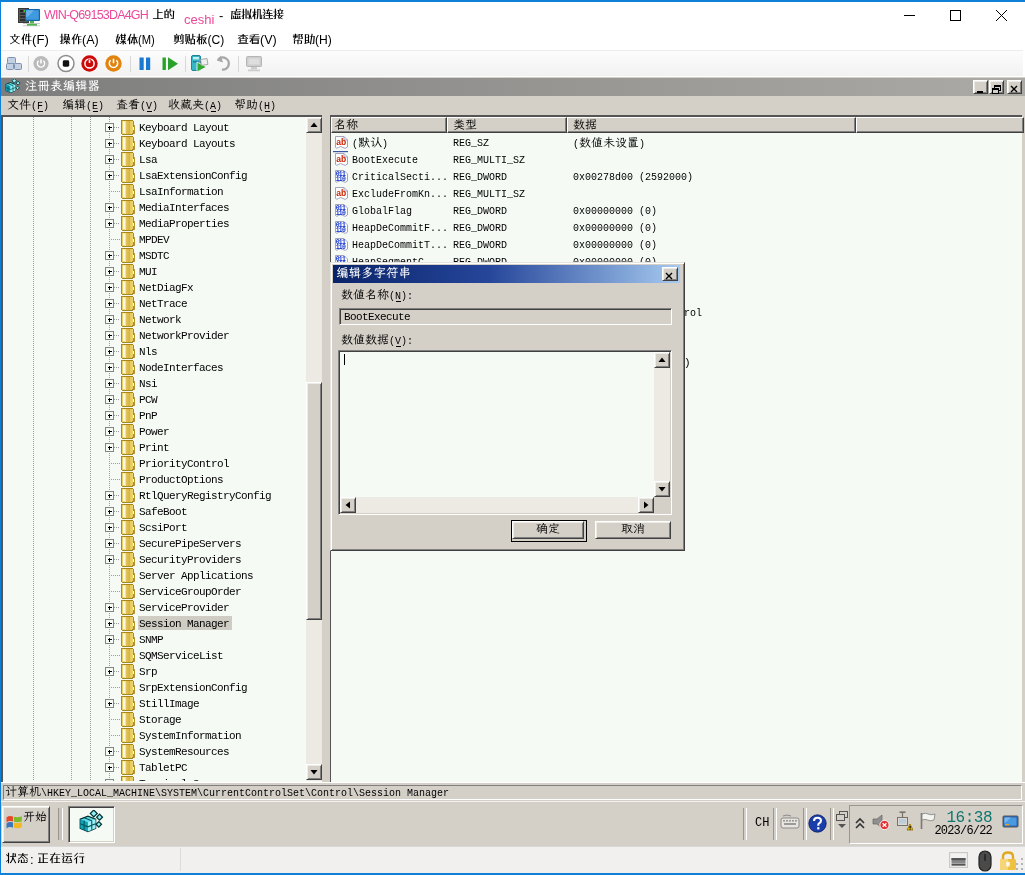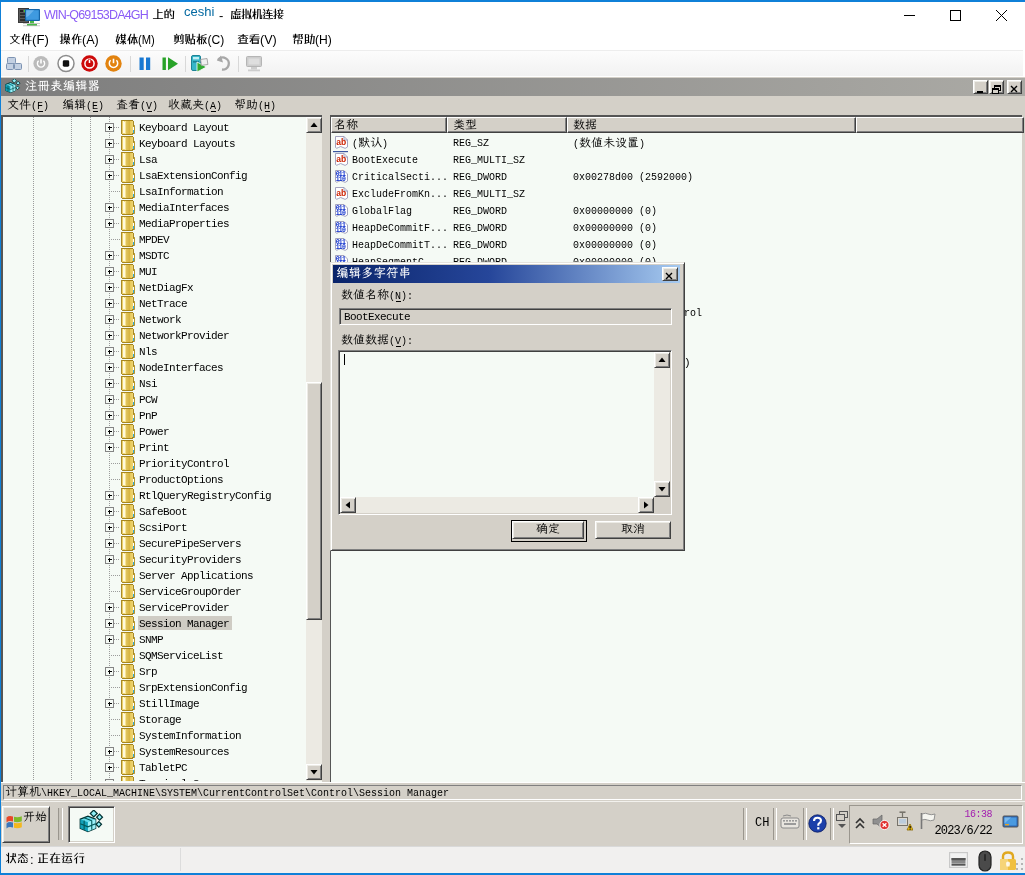--- a/index.html
+++ b/index.html
@@ -23,26 +23,26 @@
     <rect x="2" y="9" width="7" height="2" fill="#2f2f2f"></rect>
     <rect x="2" y="12" width="7" height="2" fill="#2f2f2f"></rect>
 <rect x="7" y="2" width="15" height="12" rx="1" fill="#1565a8"></rect>
 <rect x="8.2" y="3.2" width="12.6" height="9.6" fill="#3f9ae0"></rect>
 <path d="M8.2 3.2 L16 3.2 L11 8.5 L8.2 10.5 Z" fill="#6cb4ec"></path>
 <rect x="12" y="14" width="4" height="3" fill="#49b849"></rect>
 <path d="M9 17 L19 17 L19 19 L9 19 Z" fill="#49b849"></path>
 <rect x="5" y="16" width="19" height="0.8" fill="#bbb"></rect>
     <rect x="5" y="18.4" width="19" height="0.8" fill="#bbb"></rect>
 </svg>
-<div class="abs" style="left:44px;top:8px;font-size:12.5px;letter-spacing:-0.8px;color:#8b5cf6">WIN-Q69153DA4GH</div>
+<div class="abs" style="left:44px;top:8px;font-size:12.5px;letter-spacing:-0.8px;color:#ec4899">WIN-Q69153DA4GH</div>
 <svg style="position:absolute;left:152px;top:9px;overflow:visible" width="23" height="16" fill="#000">
     <use href="#g4e0a" transform="translate(0.0 9.6) scale(0.012000 -0.012000)"></use>
     <use href="#g7684" transform="translate(11.3 9.6) scale(0.012000 -0.012000)"></use>
   </svg>
-<div class="abs" style="left:184px;top:4px;font-size:13px;color:#0369a1">ceshi</div>
+<div class="abs" style="left:184px;top:12px;font-size:13px;color:#ec4899">ceshi</div>
 <div class="abs" style="left:219px;top:8px;font-size:13px;color:#000">-</div>
 <svg style="position:absolute;left:230px;top:9px;overflow:visible" width="53" height="16" fill="#000">
     <use href="#g865a" transform="translate(0.0 9.6) scale(0.012000 -0.012000)"></use>
     <use href="#g62df" transform="translate(10.6 9.6) scale(0.012000 -0.012000)"></use>
     <use href="#g673a" transform="translate(21.2 9.6) scale(0.012000 -0.012000)"></use>
     <use href="#g8fde" transform="translate(31.8 9.6) scale(0.012000 -0.012000)"></use>
     <use href="#g63a5" transform="translate(42.4 9.6) scale(0.012000 -0.012000)"></use>
   </svg>
 <svg class="abs" style="left:880px;top:0" width="140" height="30" viewBox="0 0 140 30" stroke="#000" stroke-width="1" fill="none">
 <line x1="24" y1="15.5" x2="35" y2="15.5"></line>
@@ -1005,21 +1005,21 @@
 <path d="M8.5 1 L8.5 6" stroke="#76736b" stroke-width="1.2"></path>
 <path d="M5.5 1.2 L11.5 1.2" stroke="#76736b" stroke-width="1.6"></path>
 <polygon points="13,19 19,19 16,13" fill="#f5c518" stroke="#8a6800" stroke-width="0.8"></polygon>
 <rect x="15.5" y="15" width="1.2" height="2.2" fill="#000"></rect>
     <rect x="15.5" y="17.6" width="1.2" height="1" fill="#000"></rect>
 </svg>
 <svg class="abs" style="left:918px;top:811px" width="20" height="20" viewBox="0 0 20 20">
 <path d="M3.5 2 L3.5 18" stroke="#777" stroke-width="1.6"></path>
 <path d="M4 3 Q8 1.5 10 3 Q13 4.5 17 3 L16 9 Q12 10.5 9.5 9 Q7 7.8 4 9 Z" fill="#f5f5f0" stroke="#888" stroke-width="0.9"></path>
 </svg>
-<div class="abs mono" style="right:33px;top:809px;font-size:10px;color:#a21caf;letter-spacing:-0.5px">16:38</div>
+<div class="abs mono" style="right:33px;top:809px;font-size:16px;color:#0f766e;letter-spacing:-0.5px">16:38</div>
 <div class="abs mono" style="right:33px;top:824px;font-size:12px;color:#000;letter-spacing:-0.8px">2023/6/22</div>
 <svg class="abs" style="left:1002px;top:814px" width="17" height="17" viewBox="0 0 17 17">
 <rect x="1" y="2" width="15" height="11" rx="1" fill="#2a66b8" stroke="#555"></rect>
 <rect x="2.5" y="3.5" width="12" height="8" fill="#4a9ae0"></rect>
 <path d="M2.5 3.5 L9 3.5 L4 8 L2.5 9.5 Z" fill="#7ab8ec"></path>
 <rect x="3" y="10" width="4" height="1.4" fill="#e8a020"></rect>
 </svg>
 <div class="abs" style="left:330px;top:262px;width:353px;height:287px;background:#d4d0c8;
 border-top:1px solid #e6e4de;border-left:1px solid #e6e4de;border-bottom:1px solid #404040;border-right:1px solid #404040;
 box-shadow:inset 1px 1px 0 #fff,inset -1px -1px 0 #808080"></div>

